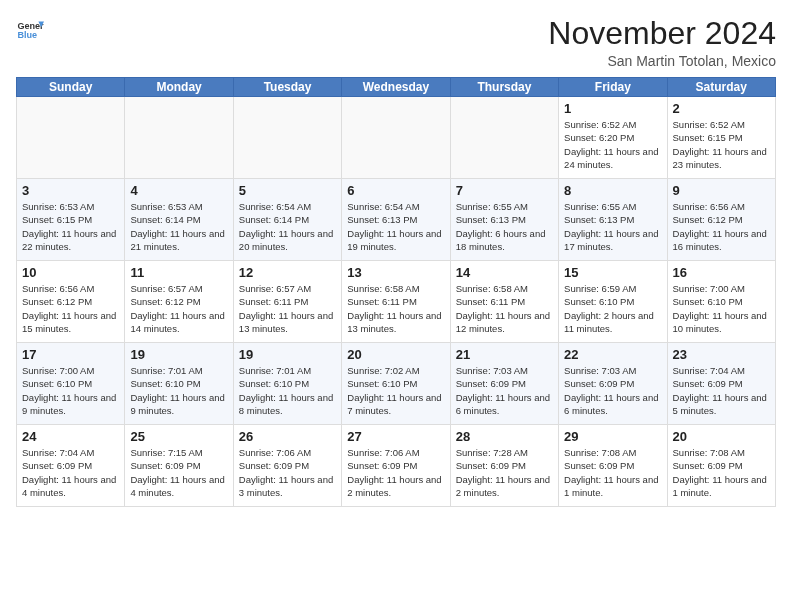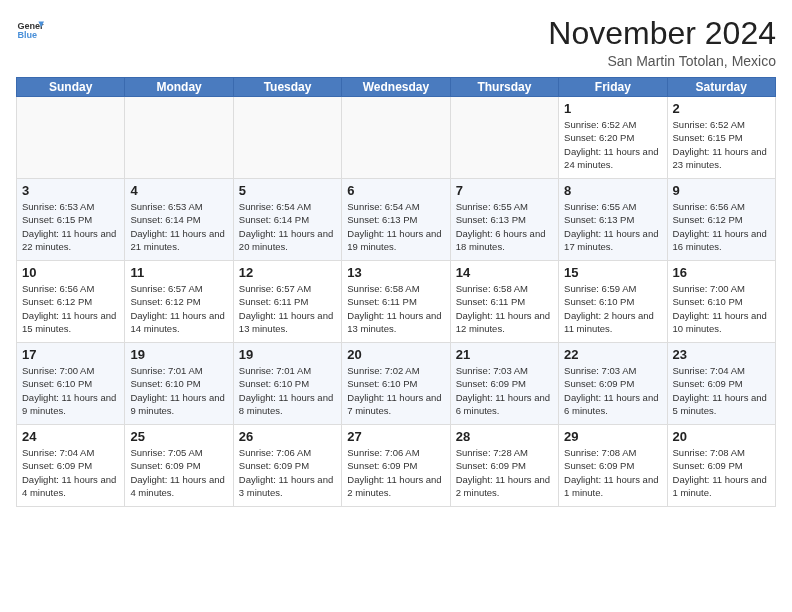--- a/index.html
+++ b/index.html
@@ -264,21 +264,21 @@
       </tr>
       <tr>
         <td>
           <div class="day-number">24</div>
           <div class="day-info">Sunrise: 7:04 AM</div>
           <div class="day-info">Sunset: 6:09 PM</div>
           <div class="day-info">Daylight: 11 hours and 4 minutes.</div>
         </td>
         <td>
           <div class="day-number">25</div>
-          <div class="day-info">Sunrise: 7:05 AM</div>
+          <div class="day-info">Sunrise: 7:15 AM</div>
           <div class="day-info">Sunset: 6:09 PM</div>
           <div class="day-info">Daylight: 11 hours and 4 minutes.</div>
         </td>
         <td>
           <div class="day-number">26</div>
           <div class="day-info">Sunrise: 7:06 AM</div>
           <div class="day-info">Sunset: 6:09 PM</div>
           <div class="day-info">Daylight: 11 hours and 3 minutes.</div>
         </td>
         <td>

